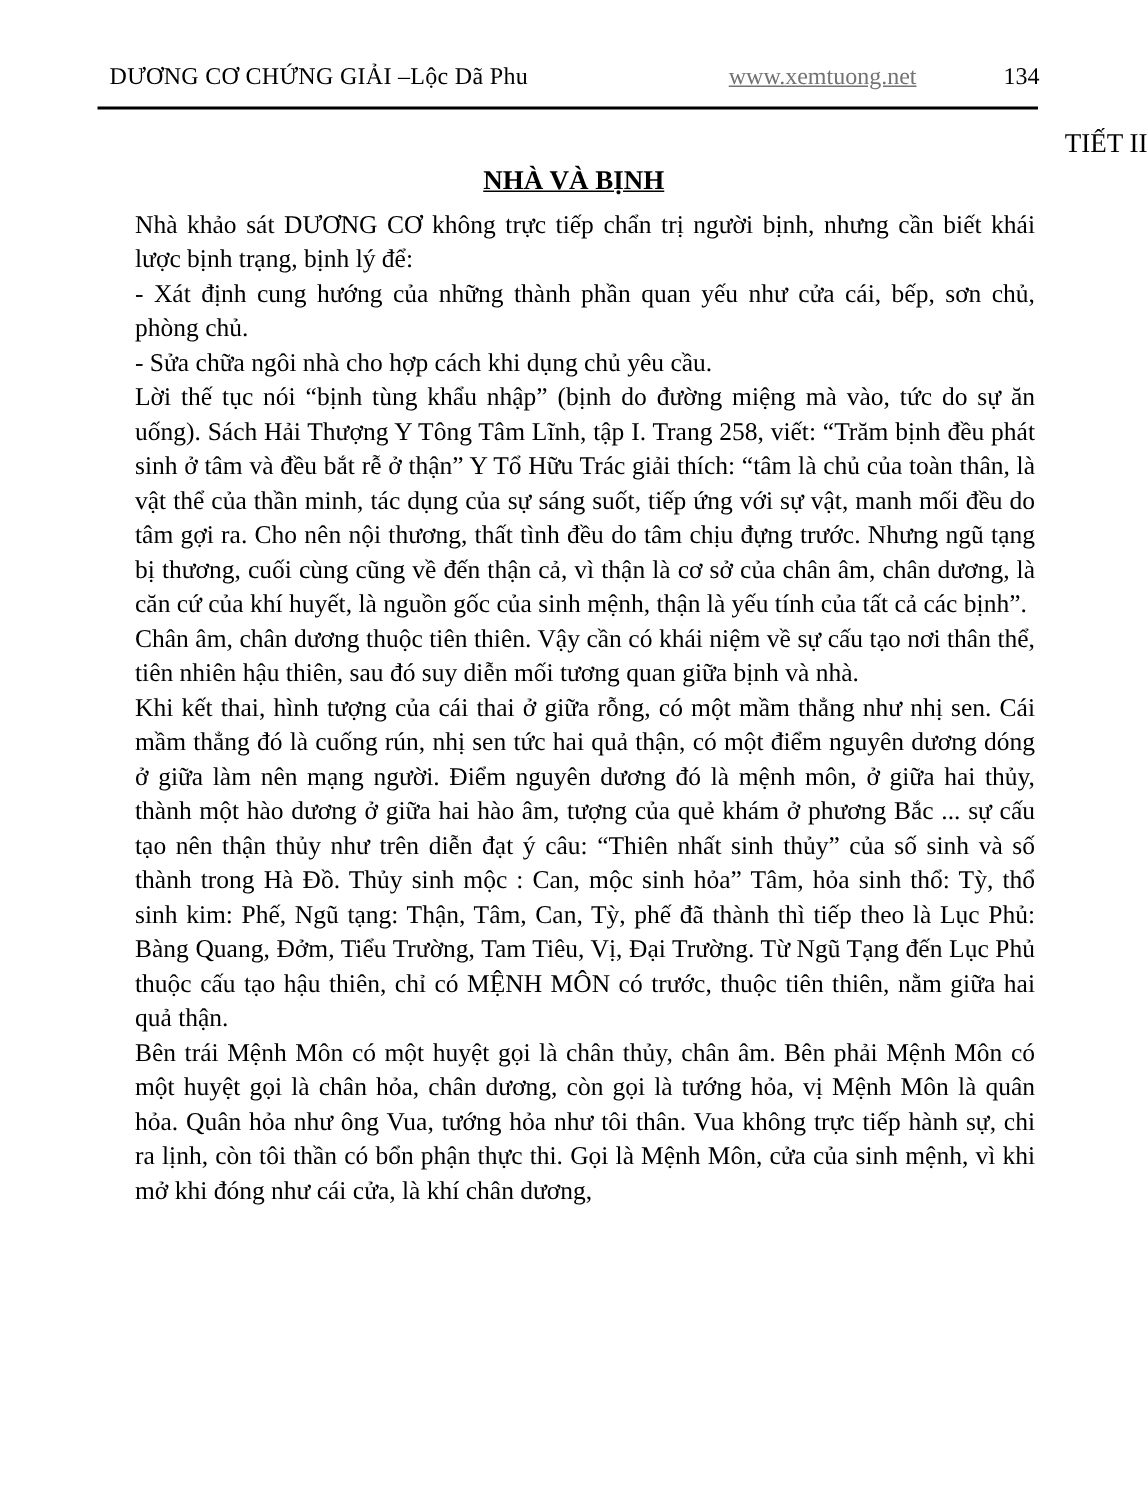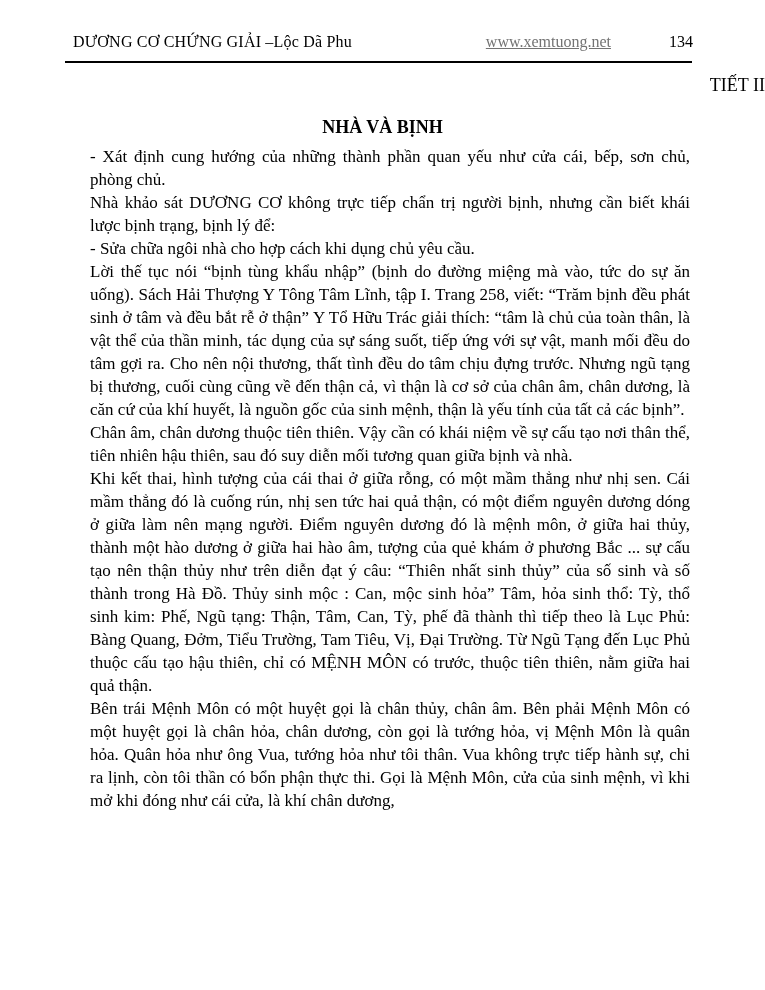--- a/index.html
+++ b/index.html
@@ -9,21 +9,21 @@
     width: 765px;
     height: 990px;
     background: #ffffff;
     color: #000000;
     font-family: "Liberation Serif", "DejaVu Serif", serif;
     overflow: hidden;
   }
   .header {
     display: flex;
     align-items: baseline;
-    padding: 32px 72px 0 73px;
+    padding: 42px 72px 0 73px;
     font-size: 16px;
     line-height: 20px;
     white-space: nowrap;
   }
   .book-title { flex: 1 1 auto; letter-spacing: 0.2px; }
   .website-link {
     color: #737373;
     text-decoration: underline;
     cursor: pointer;
     margin-right: 58px;
@@ -38,21 +38,22 @@
   .section-title {
     font-size: 18px;
     font-weight: normal;
     line-height: 22px;
     text-align: right;
   }
   .section-subtitle {
     font-size: 18px;
     font-weight: bold;
     line-height: 22px;
-    margin-top: 20px;
+    margin-top: 3px;
+    text-decoration: underline;
   }
   .body-text {
     margin: 7px 75px 0 90px;
     font-size: 17px;
     line-height: 23px;
     text-align: justify;
   }
   .body-text p { margin: 0; }
 </style>
 </head>
@@ -68,23 +69,23 @@
 
   <div class="rule"></div>
 
   <div class="section-head">
     <div class="section-title">TIẾT II</div>
     <div class="section-subtitle">NHÀ VÀ BỊNH</div>
   </div>
 
   <div class="body-text">
 
+      <p>Nhà khảo sát DƯƠNG CƠ không trực tiếp chẩn trị người bịnh, nhưng cần biết khái lược bịnh trạng, bịnh lý để:</p>
+
       <p>- Xát định cung hướng của những thành phần quan yếu như cửa cái, bếp, sơn chủ, phòng chủ.</p>
-
-      <p>Nhà khảo sát DƯƠNG CƠ không trực tiếp chẩn trị người bịnh, nhưng cần biết khái lược bịnh trạng, bịnh lý để:</p>
 
       <p>- Sửa chữa ngôi nhà cho hợp cách khi dụng chủ yêu cầu.</p>
 
 
 
       <p>Lời thế tục nói “bịnh tùng khẩu nhập” (bịnh do đường miệng mà vào, tức do sự ăn uống). Sách Hải Thượng Y Tông Tâm Lĩnh, tập I. Trang 258, viết: “Trăm bịnh đều phát sinh ở tâm và đều bắt rễ ở thận” Y Tổ Hữu Trác giải thích: “tâm là chủ của toàn thân, là vật thể của thần minh, tác dụng của sự sáng suốt, tiếp ứng với sự vật, manh mối đều do tâm gợi ra. Cho nên nội thương, thất tình đều do tâm chịu đựng trước. Nhưng ngũ tạng bị thương, cuối cùng cũng về đến thận cả, vì thận là cơ sở của chân âm, chân dương, là căn cứ của khí huyết, là nguồn gốc của sinh mệnh, thận là yếu tính của tất cả các bịnh”.</p>
 
       <p>Chân âm, chân dương thuộc tiên thiên. Vậy cần có khái niệm về sự cấu tạo nơi thân thể, tiên nhiên hậu thiên, sau đó suy diễn mối tương quan giữa bịnh và nhà.</p>
 
       <p>Khi kết thai, hình tượng của cái thai ở giữa rỗng, có một mầm thẳng như nhị sen. Cái mầm thẳng đó là cuống rún, nhị sen tức hai quả thận, có một điểm nguyên dương dóng ở giữa làm nên mạng người. Điểm nguyên dương đó là mệnh môn, ở giữa hai thủy, thành một hào dương ở giữa hai hào âm, tượng của quẻ khám ở phương Bắc ... sự  cấu tạo nên thận thủy như trên diễn đạt ý câu: “Thiên nhất sinh thủy” của số sinh và số thành trong Hà Đồ. Thủy sinh mộc : Can, mộc sinh hỏa” Tâm, hỏa sinh thổ: Tỳ, thổ sinh kim: Phế, Ngũ tạng: Thận, Tâm, Can, Tỳ, phế đã thành thì tiếp theo là Lục Phủ: Bàng Quang, Đởm, Tiểu Trường, Tam Tiêu, Vị, Đại Trường. Từ Ngũ Tạng đến Lục Phủ thuộc cấu tạo hậu thiên, chỉ có MỆNH MÔN có trước, thuộc tiên thiên, nằm giữa hai quả thận.</p>

